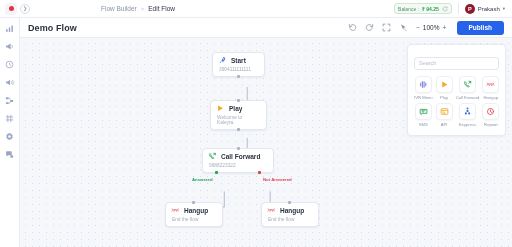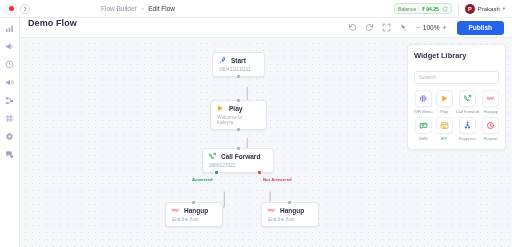--- a/index.html
+++ b/index.html
@@ -75,21 +75,21 @@
   }
   .side-ic svg { width: 9px; height: 9px; display: block; }
 
   
   .main { flex: 1; display: flex; flex-direction: column; min-width: 0; position: relative; }
 
   .flowheader {
     height: 20px; flex: 0 0 20px;
     background: #fff;
     border-bottom: 1px solid #e9ecf2;
-    display: flex; 
+    display: flex; align-items: center;
     padding: 0 8px;
   }
   .flow-title { font-size: 9px; font-weight: bold; color: #2b3242; letter-spacing: .1px; }
   .toolbar { margin-left: auto; display: flex; align-items: center; gap: 7px; }
   .tool-ic {
     width: 10px; height: 10px; color: #8c95a8;
     display: flex; align-items: center; justify-content: center;
   }
   .tool-ic svg { width: 9px; height: 9px; display: block; }
   .zoomgrp { display: flex; align-items: center; gap: 3px; font-size: 6.5px; color: #4a5162; }
@@ -387,21 +387,20 @@
                     <path d="M3.9 7.2 2.4 5.4M12.1 7.2l1.5-1.8"></path>
                     <path d="M5.6 10.3l1-1.8M10.4 10.3l-1-1.8"></path>
                   </svg>
               </span>
               <span class="node-title">Hangup</span>
             </div>
             <div class="node-sub">End the flow</div>
           </div>
 
           <div class="widgetlib">
-            <div class="wl-title">Widget Library</div>
             <input class="wl-search" type="text" placeholder="Search" style="">
             <div class="wl-grid">
 
               <div class="wl-item">
                 <div class="wl-tile">
                   <svg viewBox="0 0 16 16" fill="none" stroke="#5b5fd6" stroke-width="1.5" stroke-linecap="round">
                       <path d="M3 5.5v5M6 3v10M9 3v10M12 5.5v5"></path>
                     </svg>
                 </div>
                 <div class="wl-label">IVR Menu</div>

